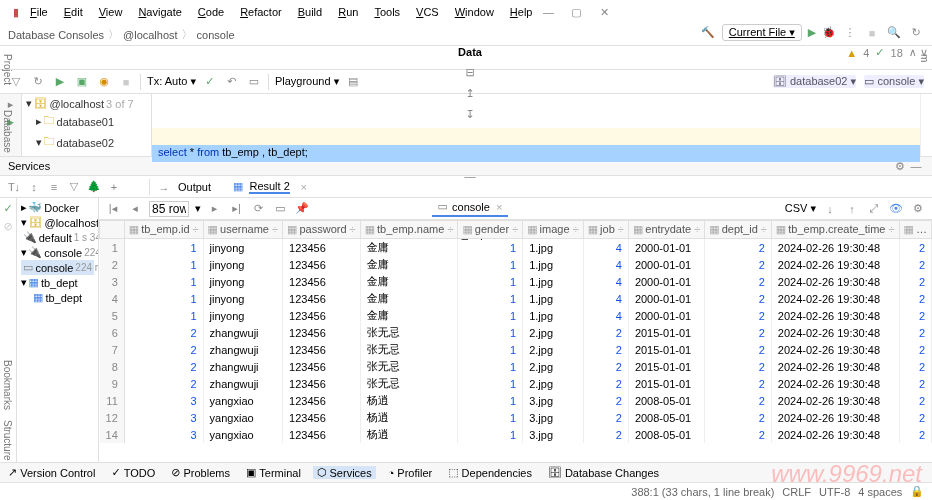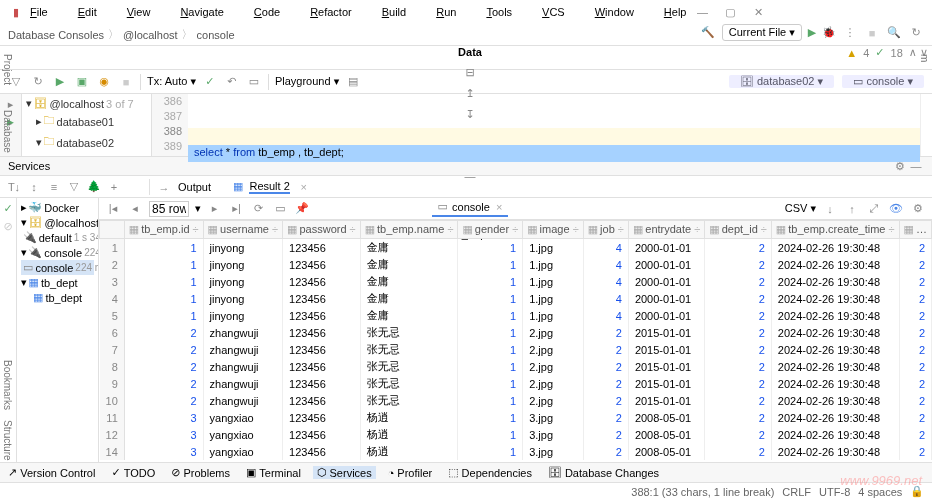--- a/index.html
+++ b/index.html
@@ -1,18 +1,18 @@
 <!DOCTYPE html>
 <html><head>
 <meta charset="utf-8">
 <style>
 * { margin:0; padding:0; box-sizing:border-box; font-family:"Segoe UI",Arial,sans-serif; font-size:11px; }
 body { width:932px; height:500px; background:#fff; color:#000; overflow:hidden; position:relative; }
 .titlebar { height:24px; display:flex; align-items:center; padding:0 8px; background:#fff; }
-.menu { display:flex; gap:18px; }
+.menu { display:flex; gap:4px; }
 .menu span { padding:2px 6px; cursor:pointer; }
 .title-center { flex:1; text-align:center; color:#aaa; font-size:11px; }
 .win-btns { display:flex; gap:8px; color:#888; }
 .win-btns span { width:20px; text-align:center; cursor:pointer; }
 .breadcrumb { height:22px; display:flex; align-items:center; padding:0 8px; color:#555; border-bottom:1px solid #e0e0e0; }
 .breadcrumb .sep { margin:0 4px; color:#aaa; }
 .tabbar { height:24px; display:flex; align-items:center; border-bottom:1px solid #e0e0e0; padding-left:8px; gap:8px;flex-direction:column; }
 .data-label { font-weight:bold; }
 .small-icon { width:16px; height:16px; display:inline-flex; align-items:center; justify-content:center; color:#888; cursor:pointer; }
 .tab { display:inline-flex; align-items:center; padding:2px 6px; gap:4px; cursor:pointer; border-bottom:2px solid transparent; }
@@ -57,29 +57,29 @@
 .grid th { background:#f7f7f7; border:1px solid #e0e0e0; padding:2px 4px; font-weight:normal; text-align:left; color:#555; position:sticky; top:0; white-space:nowrap; }
 .grid th .col-icon { color:#aaa; margin-right:2px; }
 .grid td { border-right:1px solid #eee; padding:1px 6px; white-space:nowrap; }
 .grid td.num { text-align:right; color:#1750eb; }
 .grid td.rownum { background:#f7f7f7; color:#888; text-align:right; width:30px; border-right:1px solid #e0e0e0; }
 .status { position:absolute; bottom:18px; left:0; right:0; height:20px; display:flex; align-items:center; border-top:1px solid #e0e0e0; background:#f7f7f7; padding:0 4px; gap:8px; font-size:11px; }
 .status .tab-btn { display:flex; align-items:center; gap:3px; padding:0 4px; cursor:pointer; }
 .status .tab-btn.active { background:#d5e4f6; }
 .footer { position:absolute; bottom:0; left:0; right:0; height:18px; display:flex; align-items:center; padding:0 8px; background:#fff; border-top:1px solid #e0e0e0; color:#666; font-size:10px; }
 .footer .spacer { flex:1; }
-.watermark { position:absolute; right:10px; bottom:12px; color:#f66; opacity:.4; font-size:13px; font-style:italic; pointer-events:none; }
+.watermark { position:absolute; right:10px; bottom:12px; color:#f66; opacity:.4; font-size:24px; font-style:italic; pointer-events:none; }
 .side-label { position:absolute; writing-mode:vertical-rl; font-size:10px; color:#777; cursor:pointer; }
 .side-l1 { left:2px; top:54px; } .side-l2 { left:2px; top:110px; }
 .side-l3 { left:2px; top:360px; } .side-l4 { left:2px; top:420px; }
 .side-r1 { right:2px; top:54px; }
 .top-right-run { position:absolute; right:8px; top:24px; display:flex; gap:6px; align-items:center; }
-.top-right-run .cf { border:1px solid #ccc; padding:1px 6px; border-radius:3px; }
+.top-right-run .cf { border:1px solid #ccc; padding:1px 6px; border-radius:3px;text-decoration:underline; }
 .top-right-run .play { color:#59a869; } .top-right-run .bug { color:#59a869; }
-.ds-pill { background:#eef; border-radius:2px; padding:0 11px; color:#556; margin-left:2px; }
+.ds-pill { background:#eef; border-radius:2px; padding:0 0; color:#556; margin-left:2px; }
 .svc-left-gutter { width:22px; border-right:1px solid #e0e0e0; display:flex; flex-direction:column; align-items:center; gap:2px; padding-top:2px; background:#fff; }
 .check { color:#59a869; } .stop { color:#c94f4f; }
 </style>
 </head>
 <body>
 
 <div class="titlebar">
   <span class="small-icon" style="color:#c94f4f">▮</span>
   <div class="menu" id="menu">
       <span><u>F</u>ile</span>
@@ -190,26 +190,20 @@
         <span>▾</span>
         <span style="color:#d6a100">🗀</span>
         <span>database02</span>
       </div>
     <div class="node lv2">
         <span style="color:#888">🗀</span> 
       </div>
 
   </div>
   <div class="editor">
-    <div class="gutter">
-      <div>386</div>
-        <div>387</div>
-        <div class="hl">388</div>
-        <div>389</div>
-    </div>
     <div class="code">
       <div class="ln"></div>
         <div class="ln"></div>
       <div class="ln caret-line"></div>
       <div class="ln sel-line"><span class="kw">select</span> * <span class="kw">from</span>  tb_emp , tb_dept;</div>
     </div>
   </div>
   <div class="right-strip"></div>
 </div>
 
@@ -442,34 +436,20 @@
               <td>张无忌</td>
               <td class="num">1</td>
               <td>2.jpg</td>
               <td class="num">2</td>
               <td>2015-01-01</td>
               <td class="num">2</td>
               <td>2024-02-26 19:30:48</td>
               <td class="num">2</td>
             </tr>
             <tr>
-              <td class="rownum">10</td>
-              <td class="num">2</td>
-              <td>zhangwuji</td>
-              <td>123456</td>
-              <td>张无忌</td>
-              <td class="num">1</td>
-              <td>2.jpg</td>
-              <td class="num">2</td>
-              <td>2015-01-01</td>
-              <td class="num">2</td>
-              <td>2024-02-26 19:30:48</td>
-              <td class="num">2</td>
-            </tr>
-            <tr>
               <td class="rownum">11</td>
               <td class="num">3</td>
               <td>yangxiao</td>
               <td>123456</td>
               <td>杨逍</td>
               <td class="num">1</td>
               <td>3.jpg</td>
               <td class="num">2</td>
               <td>2008-05-01</td>
               <td class="num">2</td>

